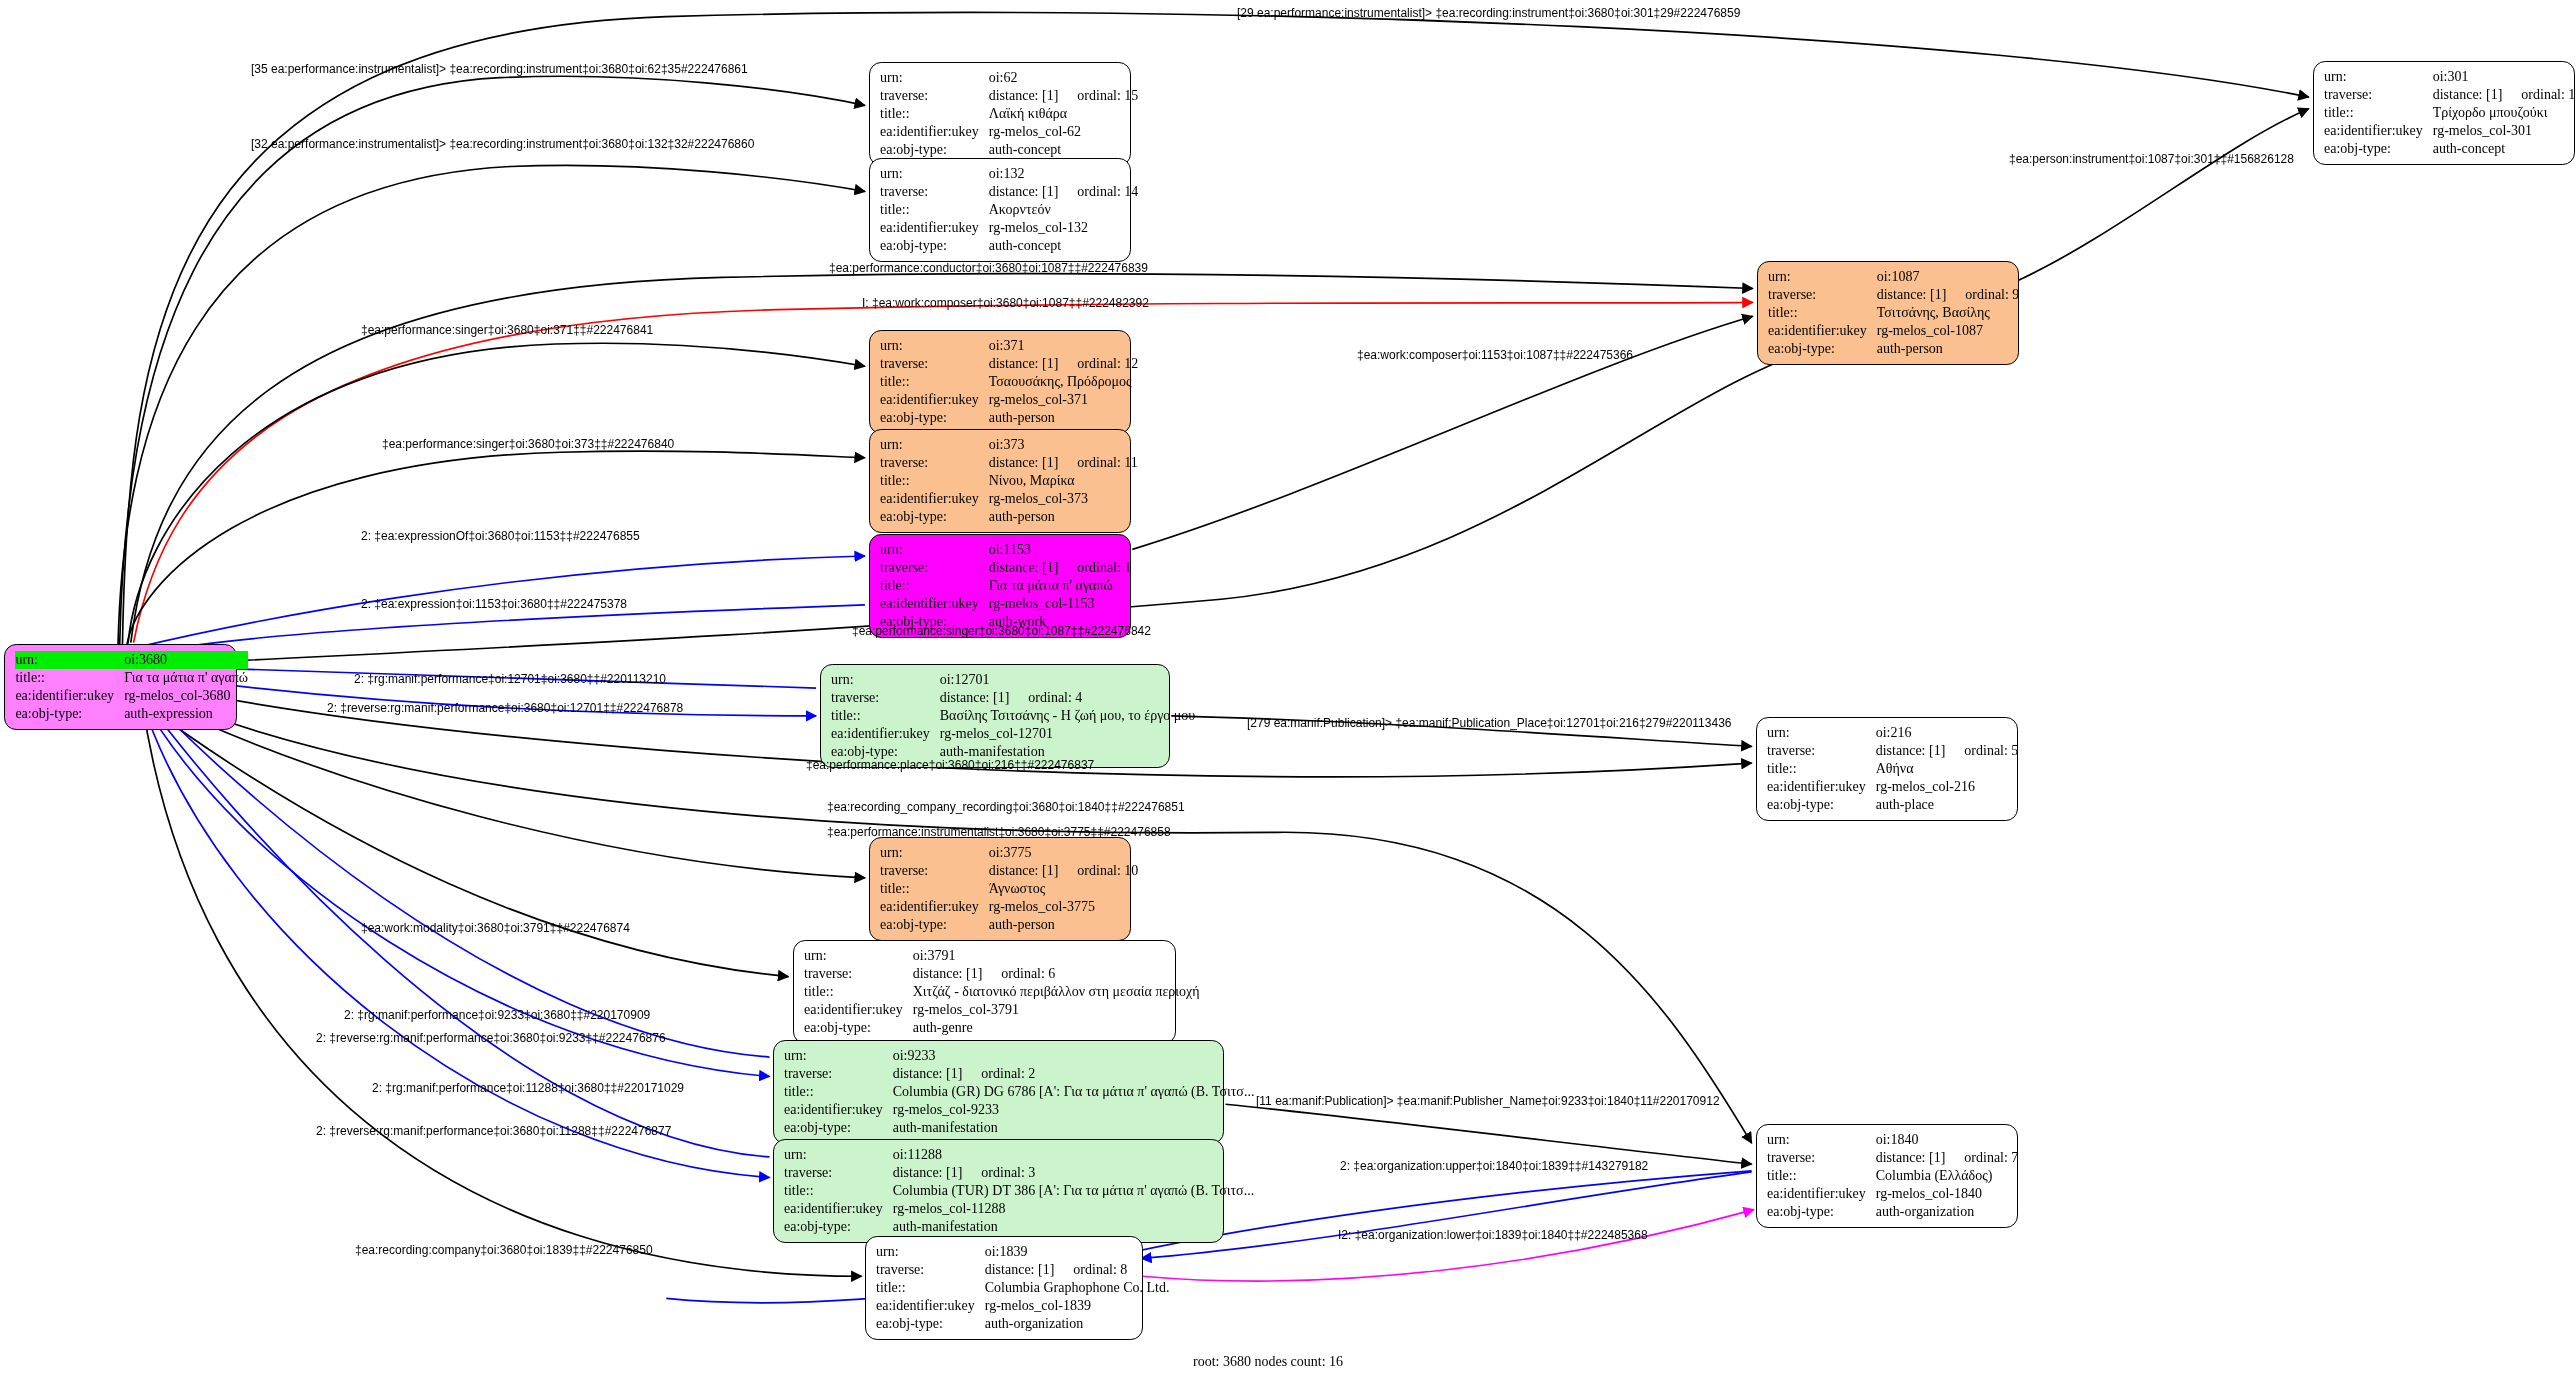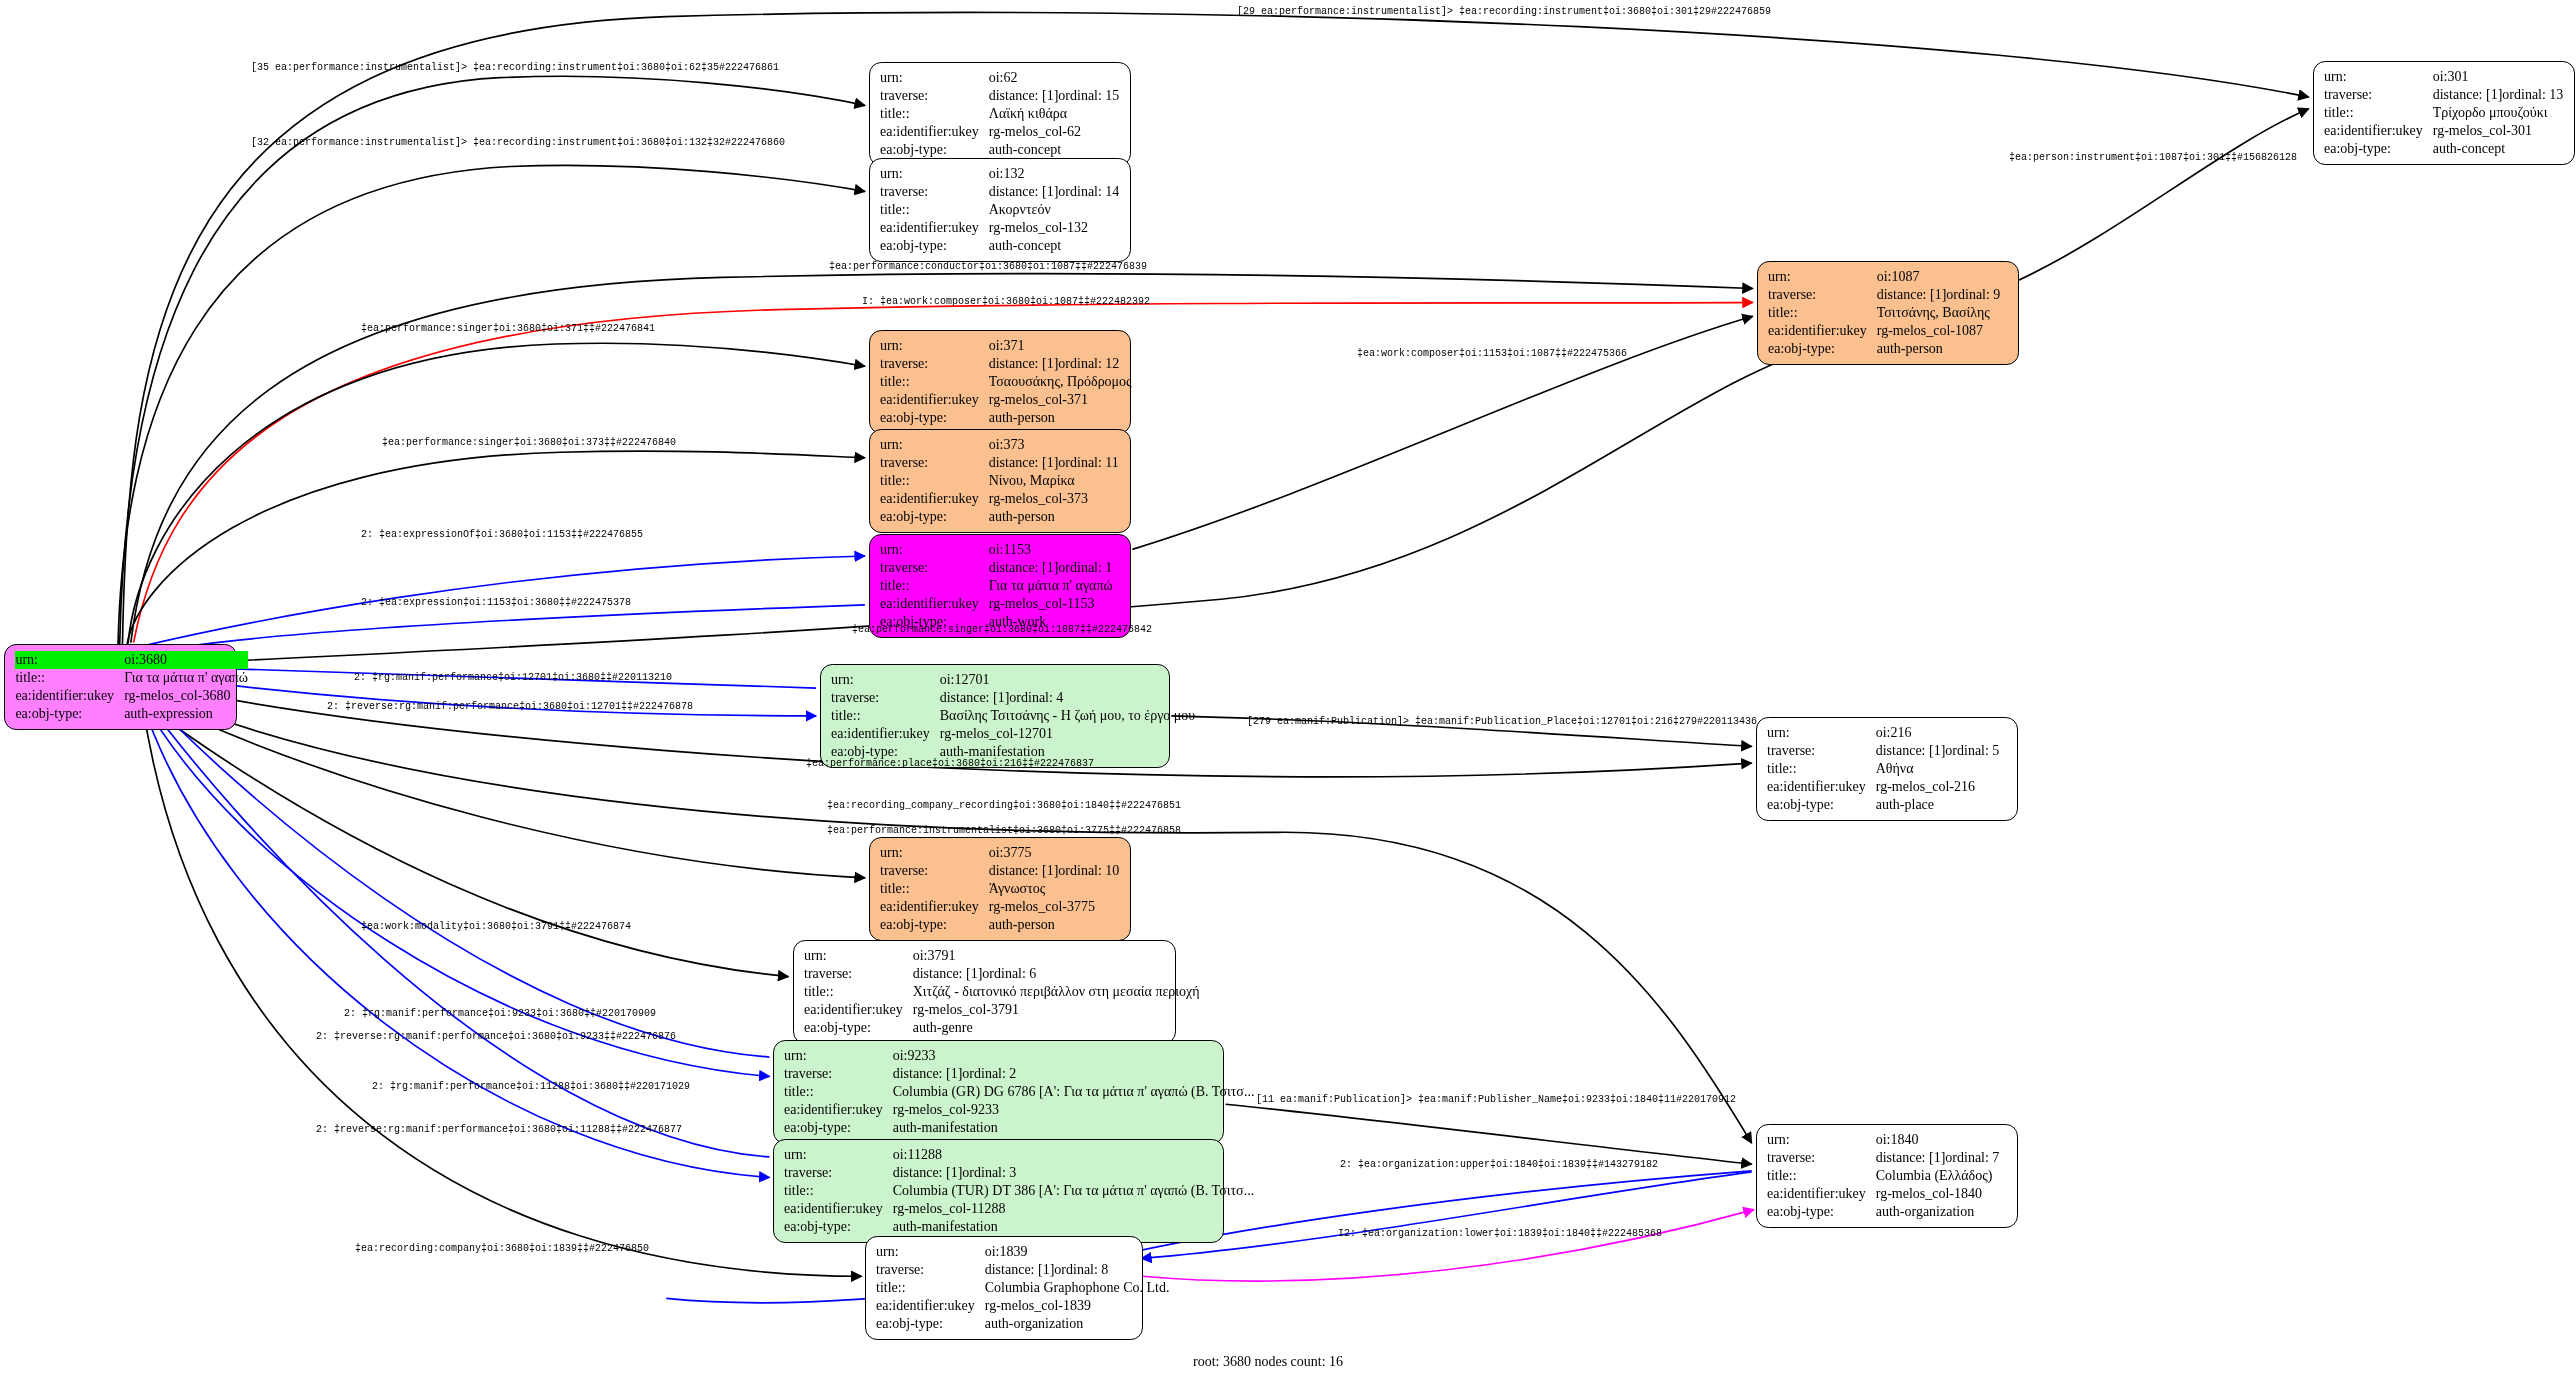--- a/index.html
+++ b/index.html
@@ -25,35 +25,35 @@
     font-family:"Liberation Serif", serif;
     font-size:14px;
     line-height:1.30;
     white-space:nowrap;
     padding:0;
     vertical-align:top;
     color:#000000;
   }
   .node td.k{padding-right:10px;}
   .node td.v{}
-  .node td.v .ord{}
+  .node td.v .ord{padding-left:19px;}
   .hi td{background:#00ee00;}
   .n-expression{background:#ff80ff;}
   .n-work{background:#ff00ff;}
   .n-person{background:#fac090;}
   .n-manifestation{background:#ccf4cc;}
   .n-concept{background:#ffffff;}
   .n-place{background:#ffffff;}
   .n-genre{background:#ffffff;}
   .n-organization{background:#ffffff;}
 
   .elabel{
     position:absolute;
-    font-family:Liberation Mono, monospace;
-    font-size:10px;
+    font-family:Liberation Sans, sans-serif;
+    font-size:12px;
     color:#000000;
     white-space:nowrap;
     line-height:1;
   }
   #footer{
     position:absolute;
     left:1193px;
     top:1354px;
     font-family:"Liberation Serif", serif;
     font-size:14px;

